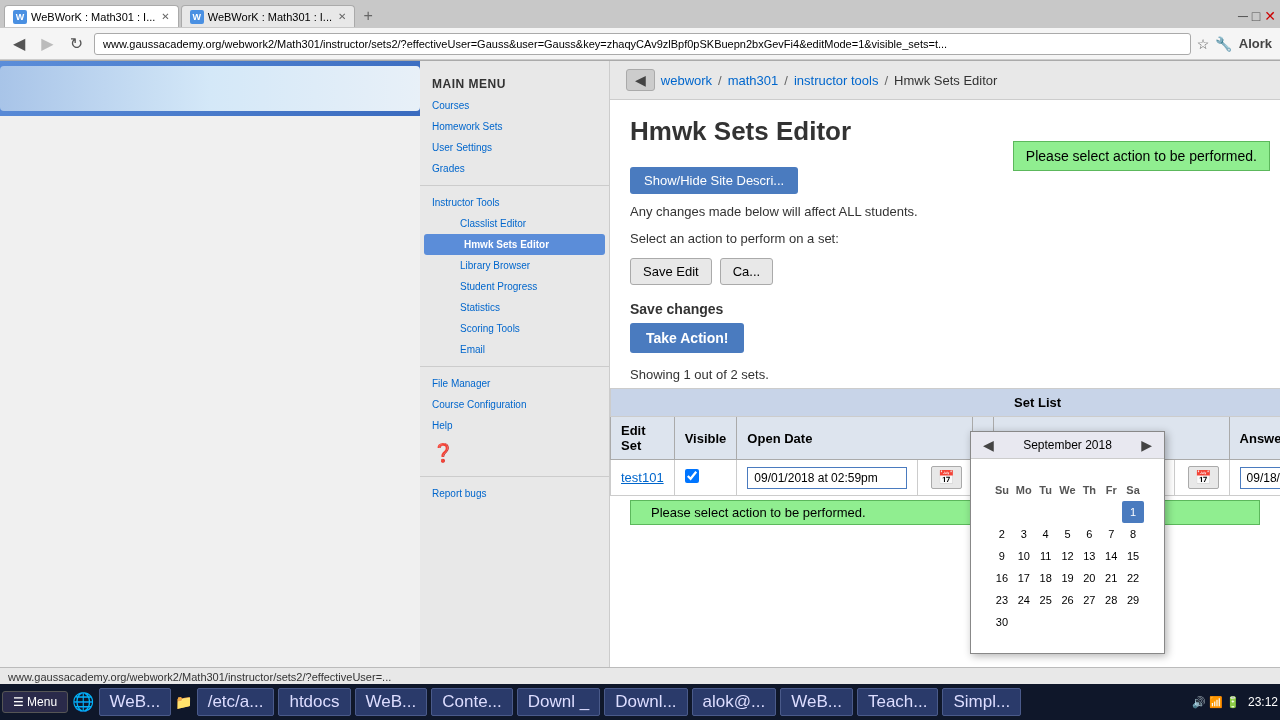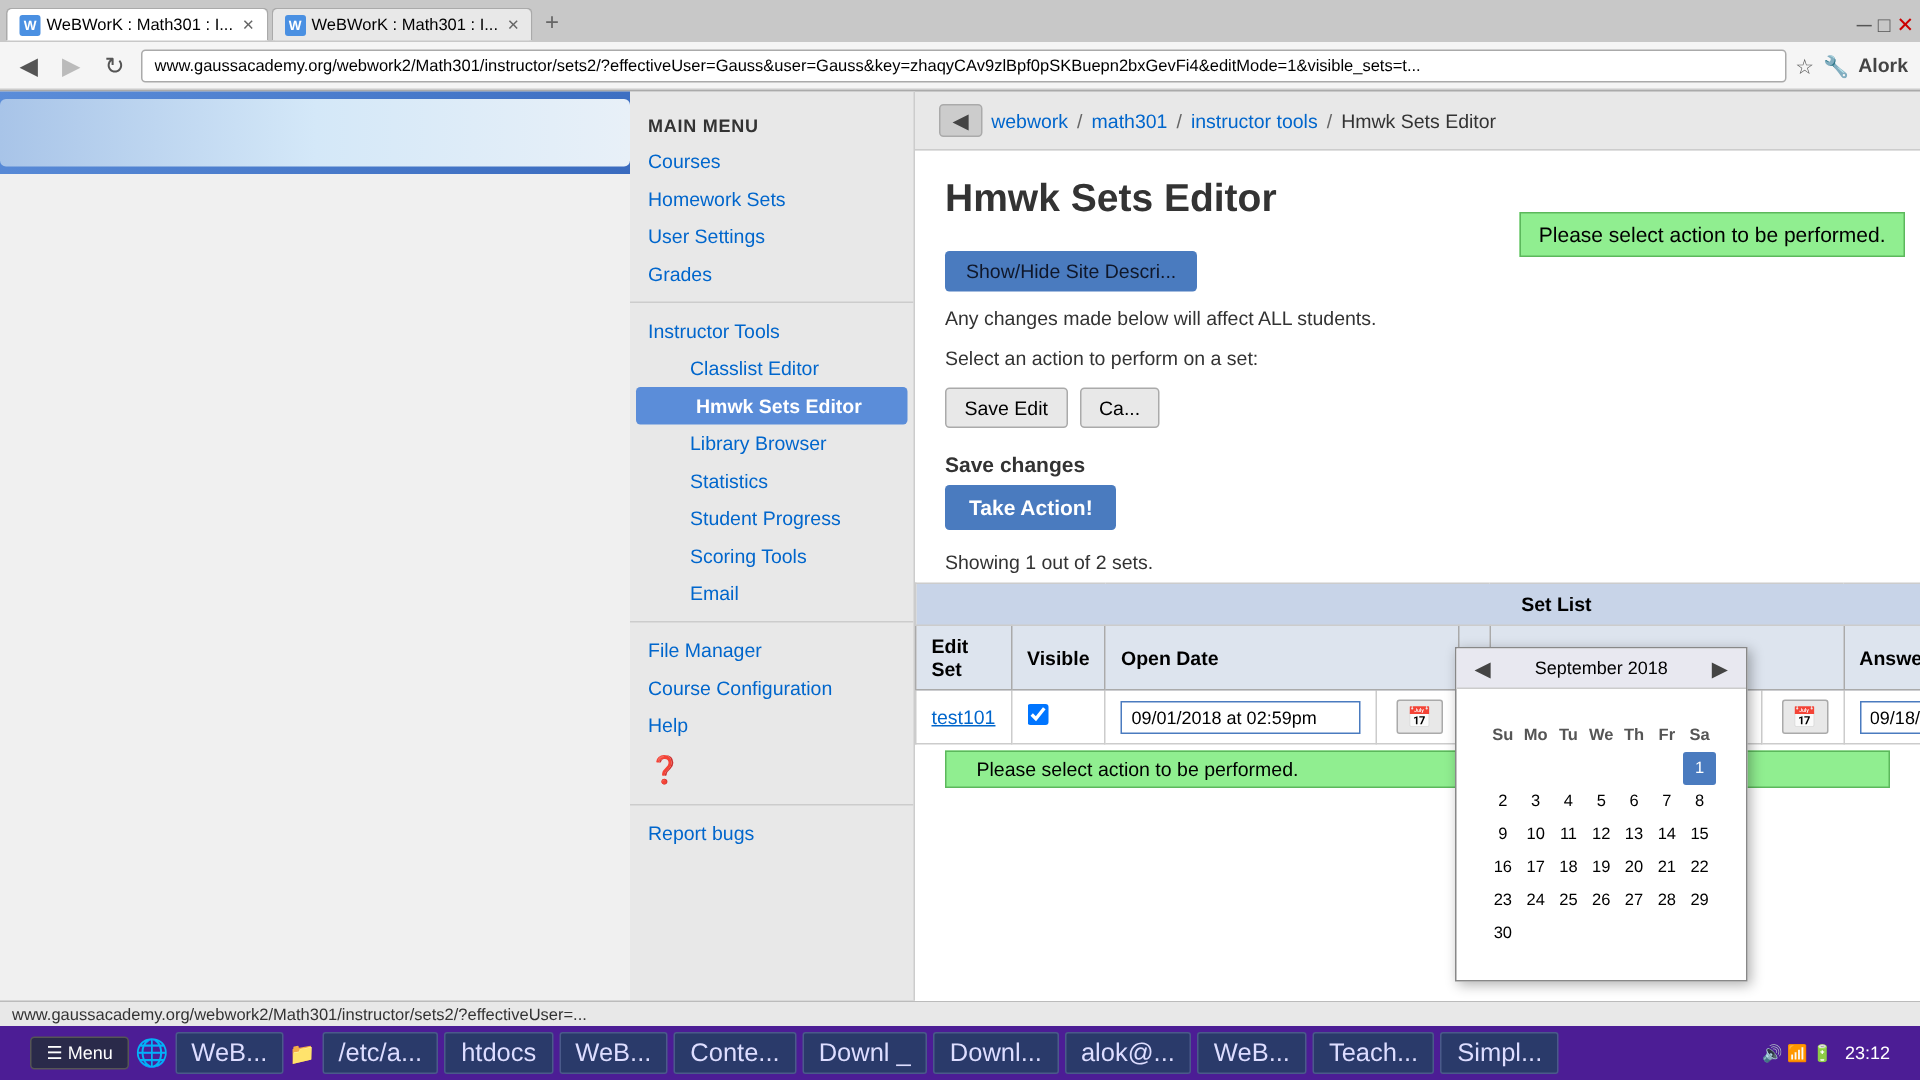--- a/index.html
+++ b/index.html
@@ -108,21 +108,21 @@
       font-size: 12px;
       color: #333;
       padding: 6px 12px 4px;
       text-transform: uppercase;
       letter-spacing: 0.5px;
     }
     .sidebar-item {
       padding: 5px 12px;
       cursor: pointer;
       color: #0066cc;
-      font-size: 13px;
+      font-size: 10px;
       text-decoration: none;
       display: block;
     }
     .sidebar-item.active {
       background: #5b8dd9;
       color: #fff;
       font-weight: bold;
       border-radius: 3px;
       margin: 0 4px;
     }
@@ -185,21 +185,21 @@
       top: 80px;
       border: 1px solid #5cb85c;
     }
 
     
     .action-bar {
       padding: 10px 20px;
     }
     .show-hide-btn {
       background: #4a7bbf;
-      color: #0f172a;
+      color: #ffffff;
       border: none;
       padding: 6px 14px;
       border-radius: 3px;
       cursor: pointer;
       font-size: 13px;
     }
 
     .changes-note {
       padding: 0 20px 8px;
       font-size: 13px;
@@ -338,26 +338,26 @@
       cursor: pointer;
       font-size: 11px;
       border-radius: 2px;
     }
     .cal-cell.header { font-weight: bold; color: #555; cursor: default; }
     .cal-cell.empty { cursor: default; }
     .cal-cell.today { background: #4a7bbf; color: #fff; }
     
     
     .taskbar {
-      background: #4c1d95;
+      background: #0f172a;
       color: #fff;
       height: 36px;
       display: flex;
       align-items: center;
-      padding: 0 20px;
+      padding: 0 2px;
       gap: 4px;
       position: fixed;
       bottom: 0;
       left: 0;
       right: 0;
     }
     .taskbar-start {
       background: #2a2a4a;
       border: 1px solid #555;
       color: #fff;
@@ -466,22 +466,22 @@
       <div class="sidebar-section-title">MAIN MENU</div>
       <a class="sidebar-item">Courses</a>
       <a class="sidebar-item">Homework Sets</a>
       <a class="sidebar-item">User Settings</a>
       <a class="sidebar-item">Grades</a>
       <div class="sidebar-divider"></div>
       <a class="sidebar-item">Instructor Tools</a>
       <a class="sidebar-item sub">Classlist Editor</a>
       <a class="sidebar-item sub active">Hmwk Sets Editor</a>
       <a class="sidebar-item sub">Library Browser</a>
+      <a class="sidebar-item sub">Student Progress</a>
       <a class="sidebar-item sub">Statistics</a>
-      <a class="sidebar-item sub">Student Progress</a>
       <a class="sidebar-item sub">Scoring Tools</a>
       <a class="sidebar-item sub">Email</a>
       <div class="sidebar-divider"></div>
       <a class="sidebar-item">File Manager</a>
       <a class="sidebar-item">Course Configuration</a>
       <a class="sidebar-item">Help</a>
       <div style="padding: 6px 12px;">
         <span style="font-size:18px;color:#5b8dd9;cursor:pointer;">❓</span>
       </div>
       <div class="sidebar-divider"></div>

